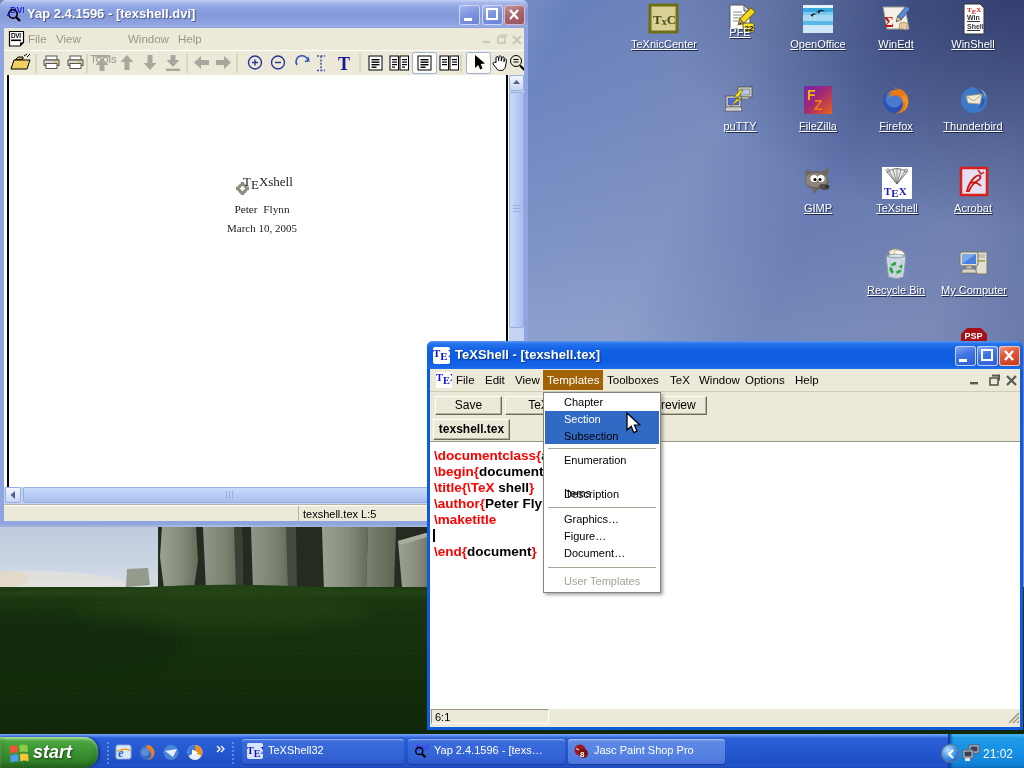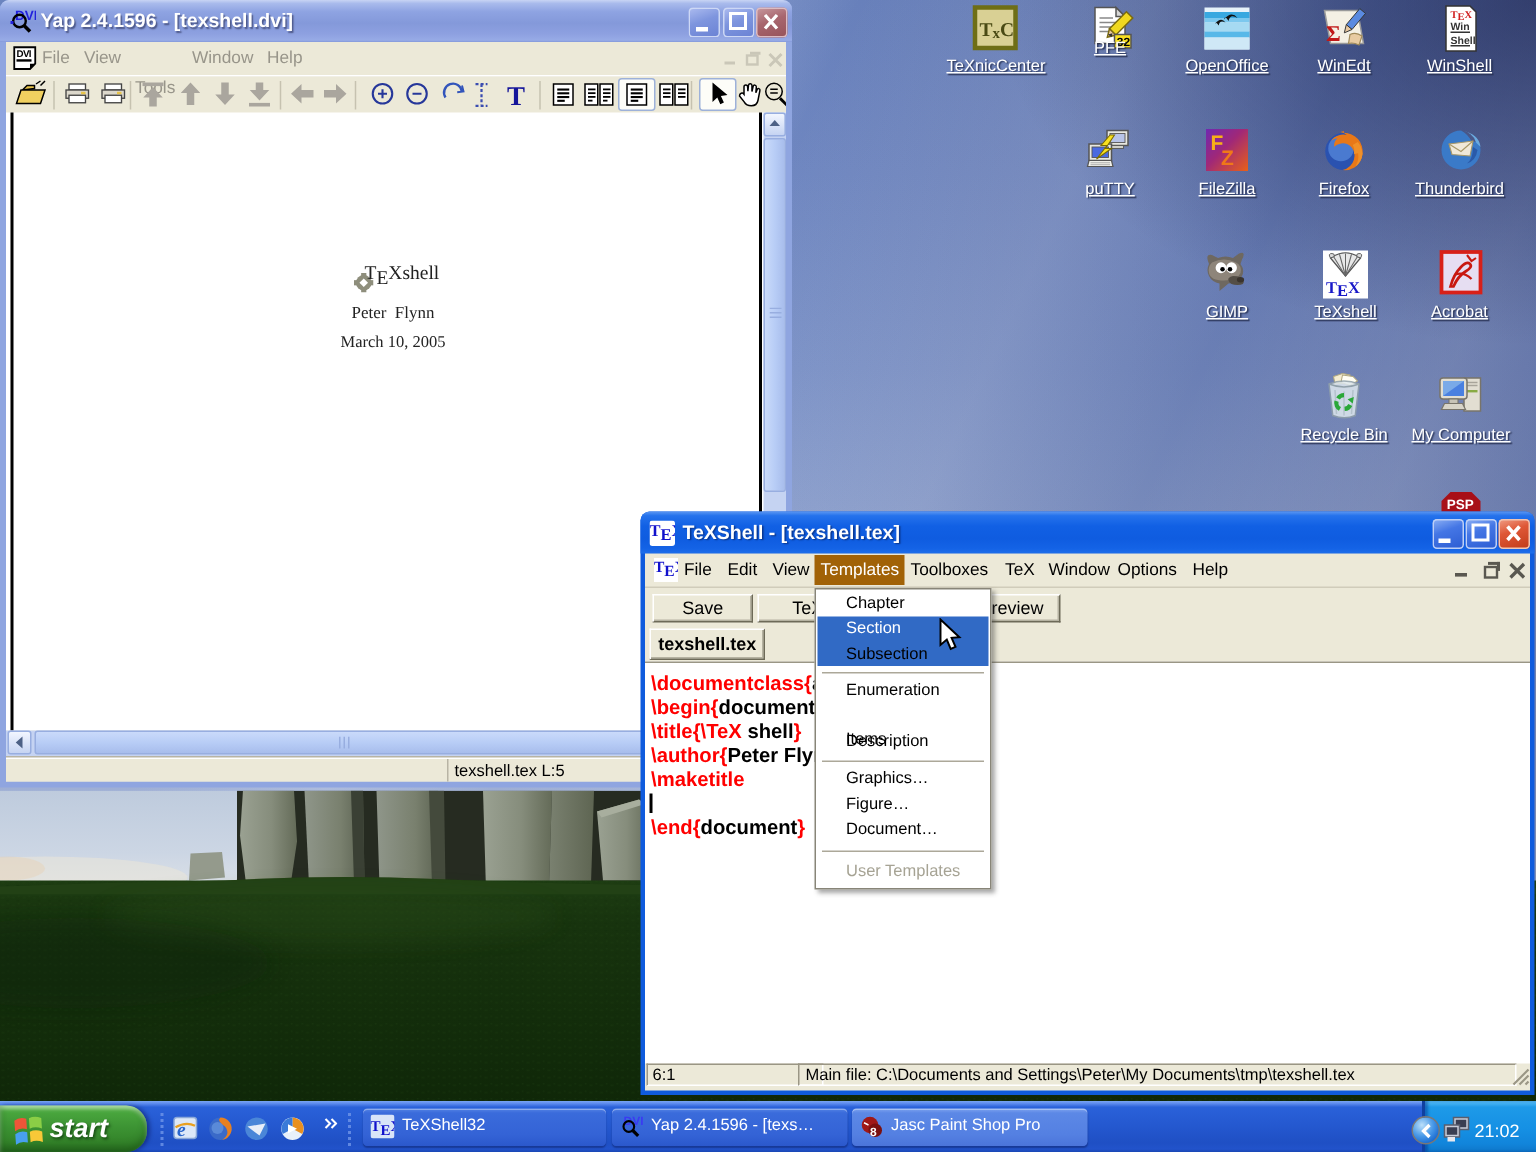--- a/index.html
+++ b/index.html
@@ -587,21 +587,20 @@
           <div><span style="color:#f00">\author{</span>Peter Flynn<span style="color:#f00">}</span></div>
           <div><span style="color:#f00">\maketitle</span></div>
           <div>&nbsp;</div>
           <div><span style="color:#f00">\end{</span>document<span style="color:#f00">}</span></div>
         </div>
       <div class="abs" style="left:3px;top:87px;width:2px;height:13px;background:#000;"></div>
     </div>
 
     <div class="abs" style="left:0;right:0;top:339px;height:19px;">
       <div class="abs" style="left:1px;top:1px;width:118px;height:15px;border:1px solid;border-color:#9a9685 #fff #fff #9a9685;font-size:11px;line-height:15px;padding-left:3px;box-sizing:border-box;">6:1</div>
-      <div class="abs" style="left:102px;top:1px;width:479px;height:15px;border:1px solid;border-color:#9a9685 #fff #fff #9a9685;font-size:11px;line-height:15px;padding-left:4px;box-sizing:border-box;white-space:nowrap;">Main file: C:\Documents and Settings\Peter\My Documents\tmp\texshell.tex</div>
       <svg class="abs" style="left:578px;top:4px" width="12" height="12">
           <g stroke="#9a9685" stroke-width="1.5">
             <line x1="11" y1="1" x2="1" y2="11"></line>
             <line x1="11" y1="5" x2="5" y2="11"></line>
             <line x1="11" y1="9" x2="9" y2="11"></line>
           </g>
         </svg>
     </div>
   </div>
 </div>

